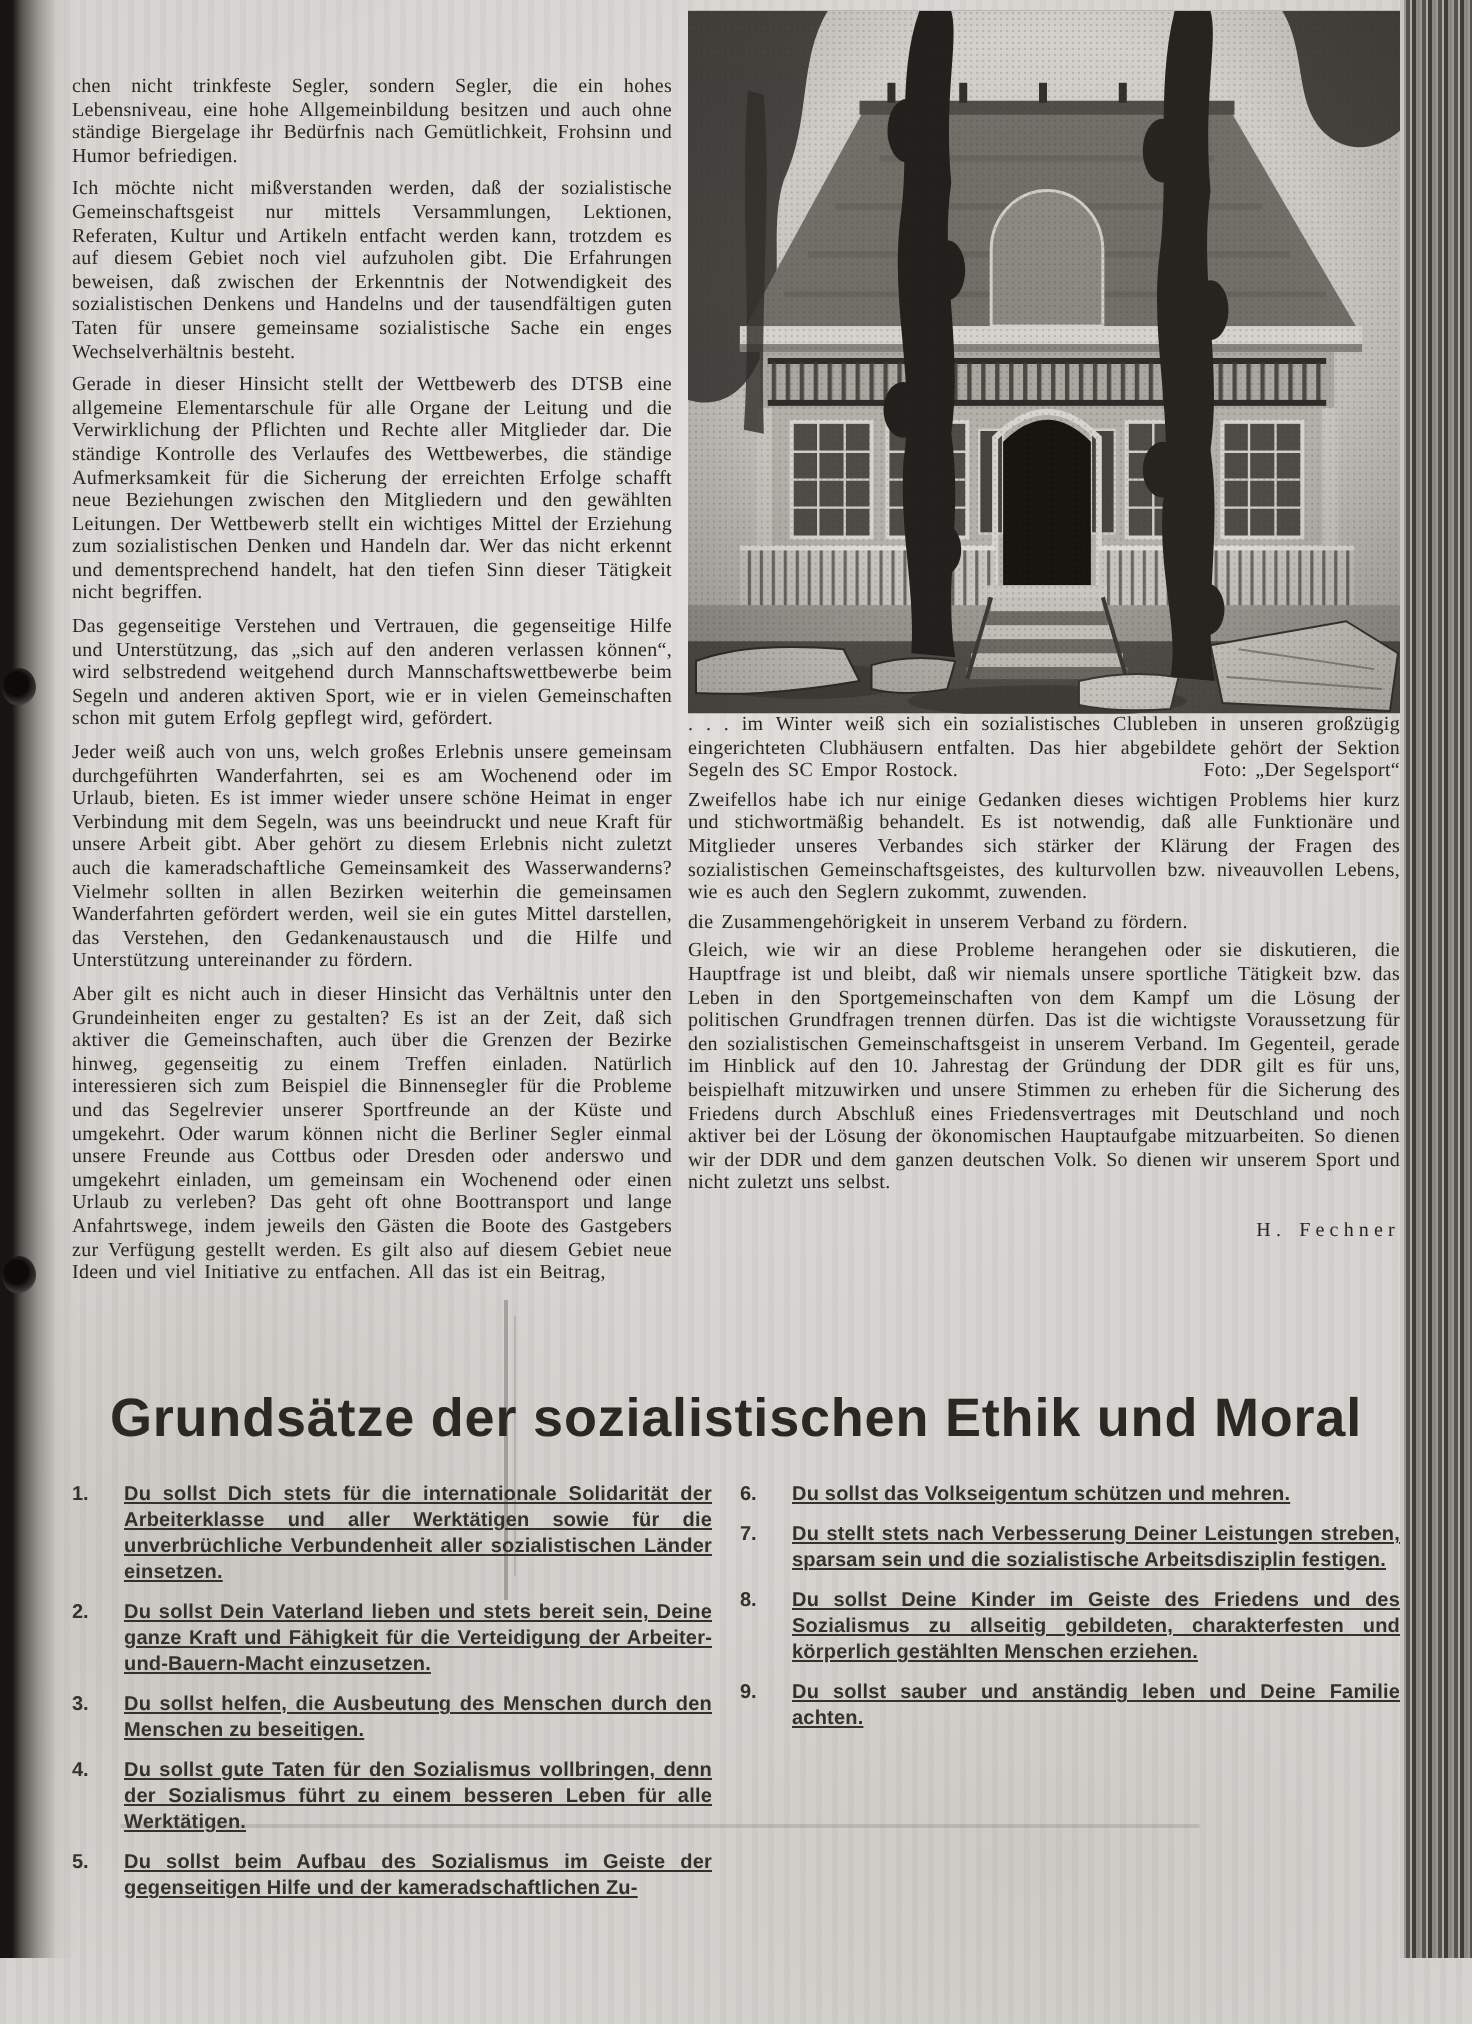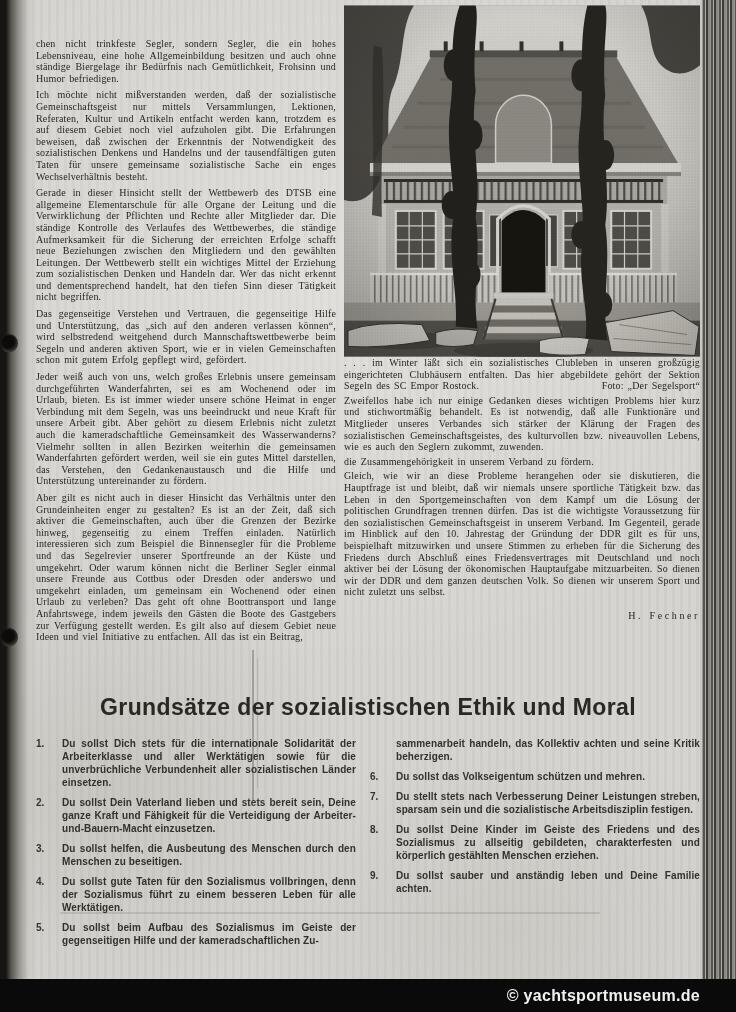--- a/index.html
+++ b/index.html
@@ -18,27 +18,27 @@
   .col-left p,.col-right p,.caption{font-size:10px;line-height:11.6px;text-align:justify;
      margin:0 0 5px 0;word-spacing:.14em;letter-spacing:.15px;}
   .col-right p{margin:0 0 3px 0;}
   .photo-frame{width:356px;height:352px;overflow:hidden;background:#b8b6b0;}
   .photo-frame svg{display:block;}
   .caption{margin:6px 0 10px 0;}
   .credit{float:right;white-space:nowrap;margin-left:48px;}
   .sig{float:right;letter-spacing:2.6px;white-space:nowrap;margin-top:24px;}
   
   .principles{margin-top:4px;font-family:"Liberation Sans",sans-serif;color:#34312b;}
-  .p-title{font-weight:700;font-size:23px;letter-spacing:.4px;text-align:center;
+  .p-title{font-weight:700;font-size:27px;letter-spacing:.4px;text-align:center;
      margin:0 0 16px 0;color:#2b2823;}
   .p-cols{display:flex;gap:14px;}
   .p-col-l{width:320px;} .p-col-r{width:330px;}
   .li{display:flex;gap:6px;margin-bottom:7px;font-weight:700;font-size:10px;line-height:13px;}
   .num{min-width:20px;}
-  .txt{flex:1;text-align:justify;letter-spacing:.1px;}
+  .txt{flex:1;text-align:justify;letter-spacing:.1px;text-decoration:underline;}
   
   .gutter{position:absolute;left:0;top:0;bottom:33px;width:40px;pointer-events:none;
      background:linear-gradient(90deg,#161514 0 6px,#57554f 11px,#96948e 19px,rgba(196,194,189,.55) 28px,rgba(0,0,0,0) 38px);}
   .edge-stripes{position:absolute;right:0;top:0;bottom:33px;width:34px;
      border-left:2px solid #c9c7c2;
      background:repeating-linear-gradient(90deg,#9a9892 0 1px,#55534d 1px 3px,#aeaca6 3px 4px,#3f3d38 4px 6px,#8a8882 6px 8px);}
   .hole{position:absolute;left:1px;width:17px;height:19px;border-radius:50%;
      background:radial-gradient(circle at 42% 42%, #0c0b0a 40%, #3c3a36 68%, rgba(0,0,0,0) 76%);}
   .hole1{top:334px;} .hole2{top:628px;}
   .crease-v{position:absolute;left:252px;top:650px;width:2px;height:150px;background:rgba(50,48,44,.30);}
@@ -166,21 +166,21 @@
                 <ellipse cx="262" cy="150" rx="9" ry="15"></ellipse>
                 <ellipse cx="238" cy="230" rx="10" ry="14"></ellipse>
                 <ellipse cx="260" cy="300" rx="9" ry="13"></ellipse>
               </g>
             <rect width="357" height="352" fill="url(#ht)"></rect>
             <rect width="357" height="352" fill="url(#vg)"></rect>
           </svg>
         </div>
 
         <p class="caption">
-          <span>. . . im Winter läßt sich ein sozialistisches Clubleben in unseren großzügig eingerichteten Clubhäusern entfalten. Das hier abgebildete gehört der Sektion Segeln des SC Empor Rostock.</span>
+          <span>. . . im Winter weiß sich ein sozialistisches Clubleben in unseren großzügig eingerichteten Clubhäusern entfalten. Das hier abgebildete gehört der Sektion Segeln des SC Empor Rostock.</span>
           <span class="credit">Foto: „Der Segelsport“</span>
         </p>
 
         <p>Zweifellos habe ich nur einige Gedanken dieses wichtigen Problems hier kurz und stichwortmäßig behandelt. Es ist notwendig, daß alle Funktionäre und Mitglieder unseres Verbandes sich stärker der Klärung der Fragen des sozialistischen Gemeinschaftsgeistes, des kulturvollen bzw. niveauvollen Lebens, wie es auch den Seglern zukommt, zuwenden.</p>
         <p>die Zusammengehörigkeit in unserem Verband zu fördern.</p>
         <p>
           <span>Gleich, wie wir an diese Probleme herangehen oder sie diskutieren, die Hauptfrage ist und bleibt, daß wir niemals unsere sportliche Tätigkeit bzw. das Leben in den Sportgemeinschaften von dem Kampf um die Lösung der politischen Grundfragen trennen dürfen. Das ist die wichtigste Voraussetzung für den sozialistischen Gemeinschaftsgeist in unserem Verband. Im Gegenteil, gerade im Hinblick auf den 10. Jahrestag der Gründung der DDR gilt es für uns, beispielhaft mitzuwirken und unsere Stimmen zu erheben für die Sicherung des Friedens durch Abschluß eines Friedensvertrages mit Deutschland und noch aktiver bei der Lösung der ökonomischen Hauptaufgabe mitzuarbeiten. So dienen wir der DDR und dem ganzen deutschen Volk. So dienen wir unserem Sport und nicht zuletzt uns selbst.</span>
           <span class="sig">H. Fechner</span>
         </p>
       </div>
@@ -206,24 +206,20 @@
             <span class="num">4.</span>
             <span class="txt">Du sollst gute Taten für den Sozialismus vollbringen, denn der Sozialismus führt zu einem besseren Leben für alle Werktätigen.</span>
           </div>
           <div class="li">
             <span class="num">5.</span>
             <span class="txt">Du sollst beim Aufbau des Sozialismus im Geiste der gegenseitigen Hilfe und der kameradschaftlichen Zu-</span>
           </div>
         </div>
         <div class="p-col-r">
           <div class="li">
-            <span class="num"></span>
-            <span class="txt">sammenarbeit handeln, das Kollektiv achten und seine Kritik beherzigen.</span>
-          </div>
-          <div class="li">
             <span class="num">6.</span>
             <span class="txt">Du sollst das Volkseigentum schützen und mehren.</span>
           </div>
           <div class="li">
             <span class="num">7.</span>
             <span class="txt">Du stellt stets nach Verbesserung Deiner Leistungen streben, sparsam sein und die sozialistische Arbeitsdisziplin festigen.</span>
           </div>
           <div class="li">
             <span class="num">8.</span>
             <span class="txt">Du sollst Deine Kinder im Geiste des Friedens und des Sozialismus zu allseitig gebildeten, charakterfesten und körperlich gestählten Menschen erziehen.</span>
@@ -238,16 +234,13 @@
   </div>
 
   <div class="gutter"></div>
   <div class="edge-stripes"></div>
   <div class="hole hole1"></div>
   <div class="hole hole2"></div>
   <div class="crease-v"></div>
   <div class="crease-v2"></div>
   <div class="crease-h"></div>
 
-  <div class="wm-bar">
-    <span class="wm-text">© yachtsportmuseum.de</span>
-  </div>
 </div>
 
 </body></html>

